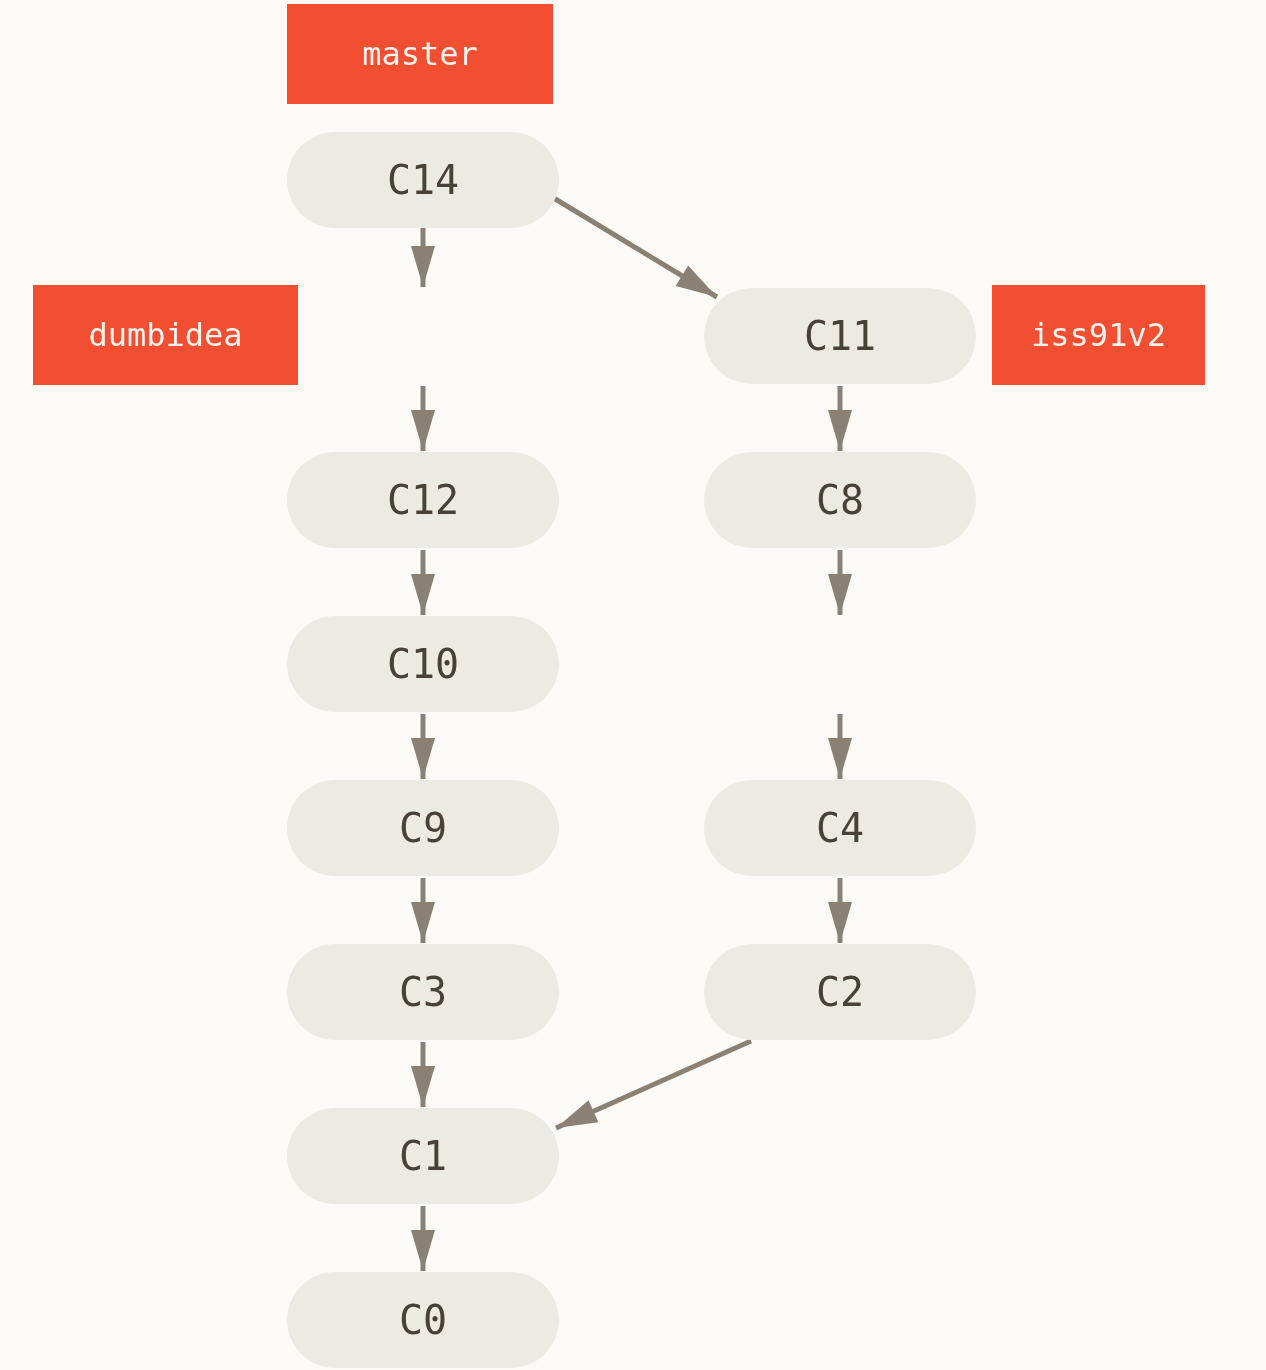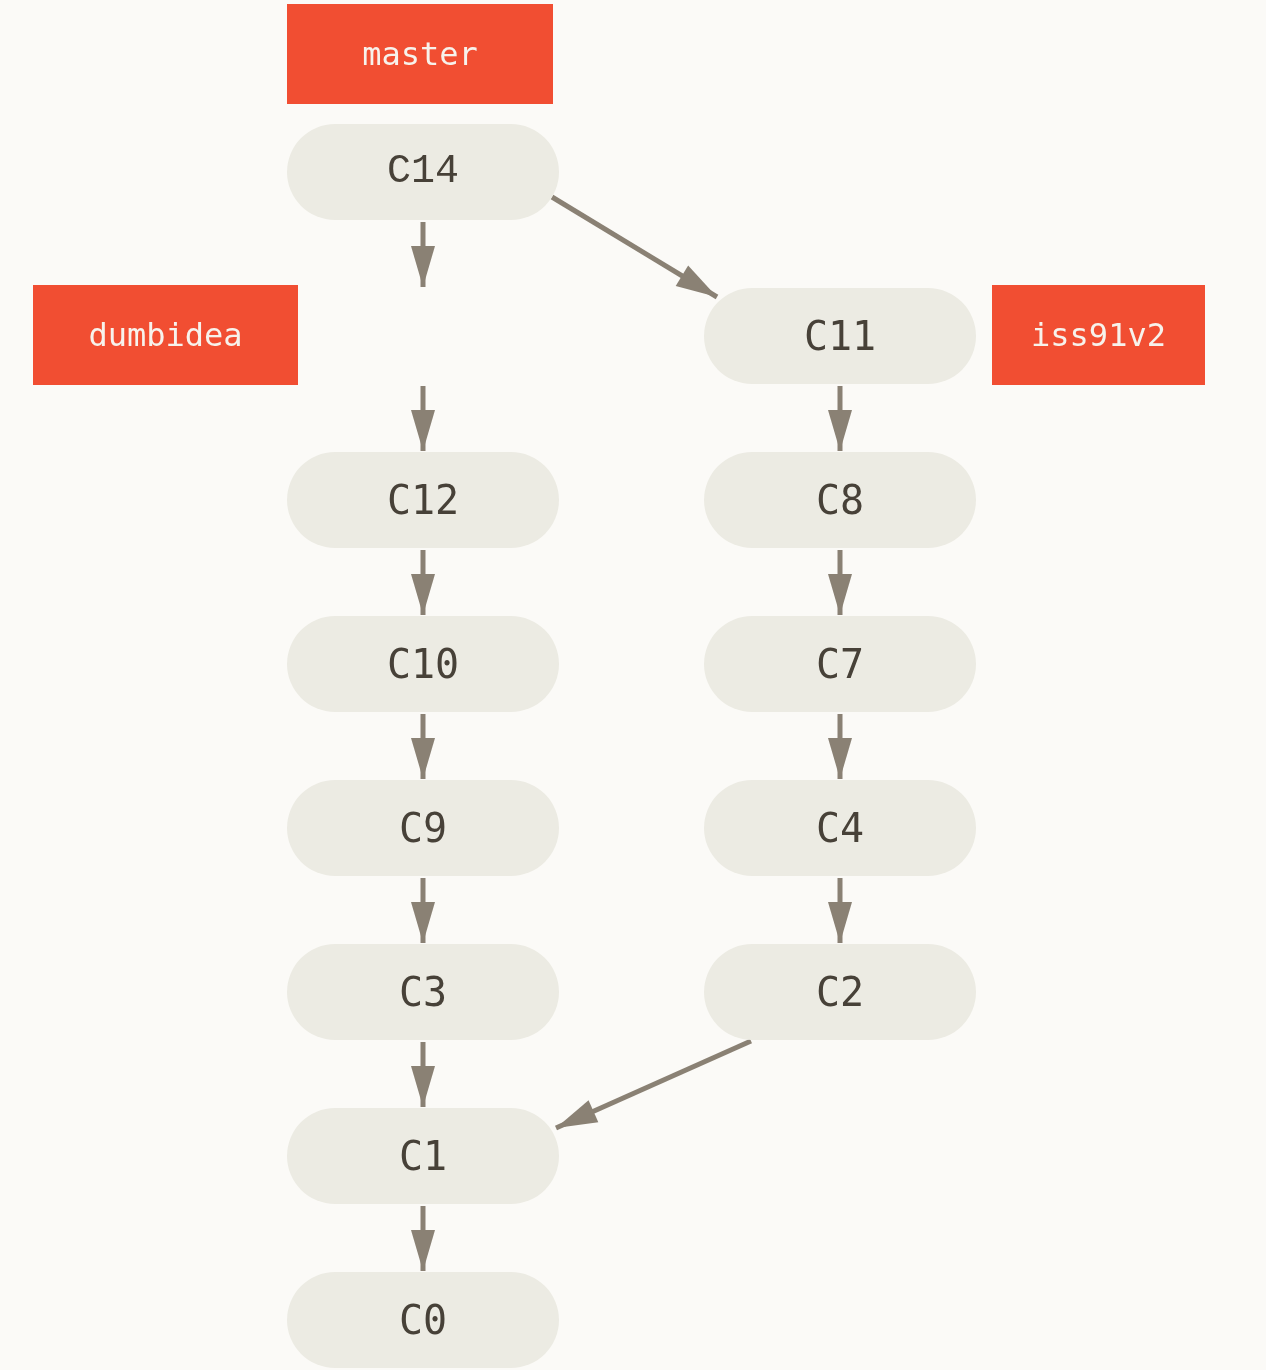--- a/index.html
+++ b/index.html
@@ -67,27 +67,26 @@
     <line x1="840" y1="878" x2="840" y2="943" marker-end="url(#ah)"></line>
 
     <line x1="552" y1="197" x2="717" y2="297" stroke-width="4" marker-end="url(#ah)"></line>
     <line x1="751" y1="1041" x2="556" y2="1128" stroke-width="4" marker-end="url(#ah)"></line>
   </svg>
 
   <div class="branch" style="left:287px;top:4px;">master</div>
   <div class="branch" style="left:7px;top:285px;width:265px;margin-left:26px;">dumbidea</div>
   <div class="branch" style="left:992px;top:285px;width:213px;">iss91v2</div>
 
-  <div class="commit col-left" style="top:124px;font-family:Liberation Mono, monospace;">C14</div>
+  <div class="commit col-left" style="top:132px;">C14</div>
   <div class="commit col-left" style="top:452px;">C12</div>
   <div class="commit col-left" style="top:616px;">C10</div>
   <div class="commit col-left" style="top:780px;">C9</div>
   <div class="commit col-left" style="top:944px;">C3</div>
   <div class="commit col-left" style="top:1108px;">C1</div>
   <div class="commit col-left" style="top:1272px;">C0</div>
 
   <div class="commit col-right" style="top:288px;">C11</div>
   <div class="commit col-right" style="top:452px;">C8</div>
-  <div class="commit col-right" style="top:616px;">C7</div>
   <div class="commit col-right" style="top:780px;">C4</div>
   <div class="commit col-right" style="top:944px;">C2</div>
 
 </div>
 
 </body></html>

